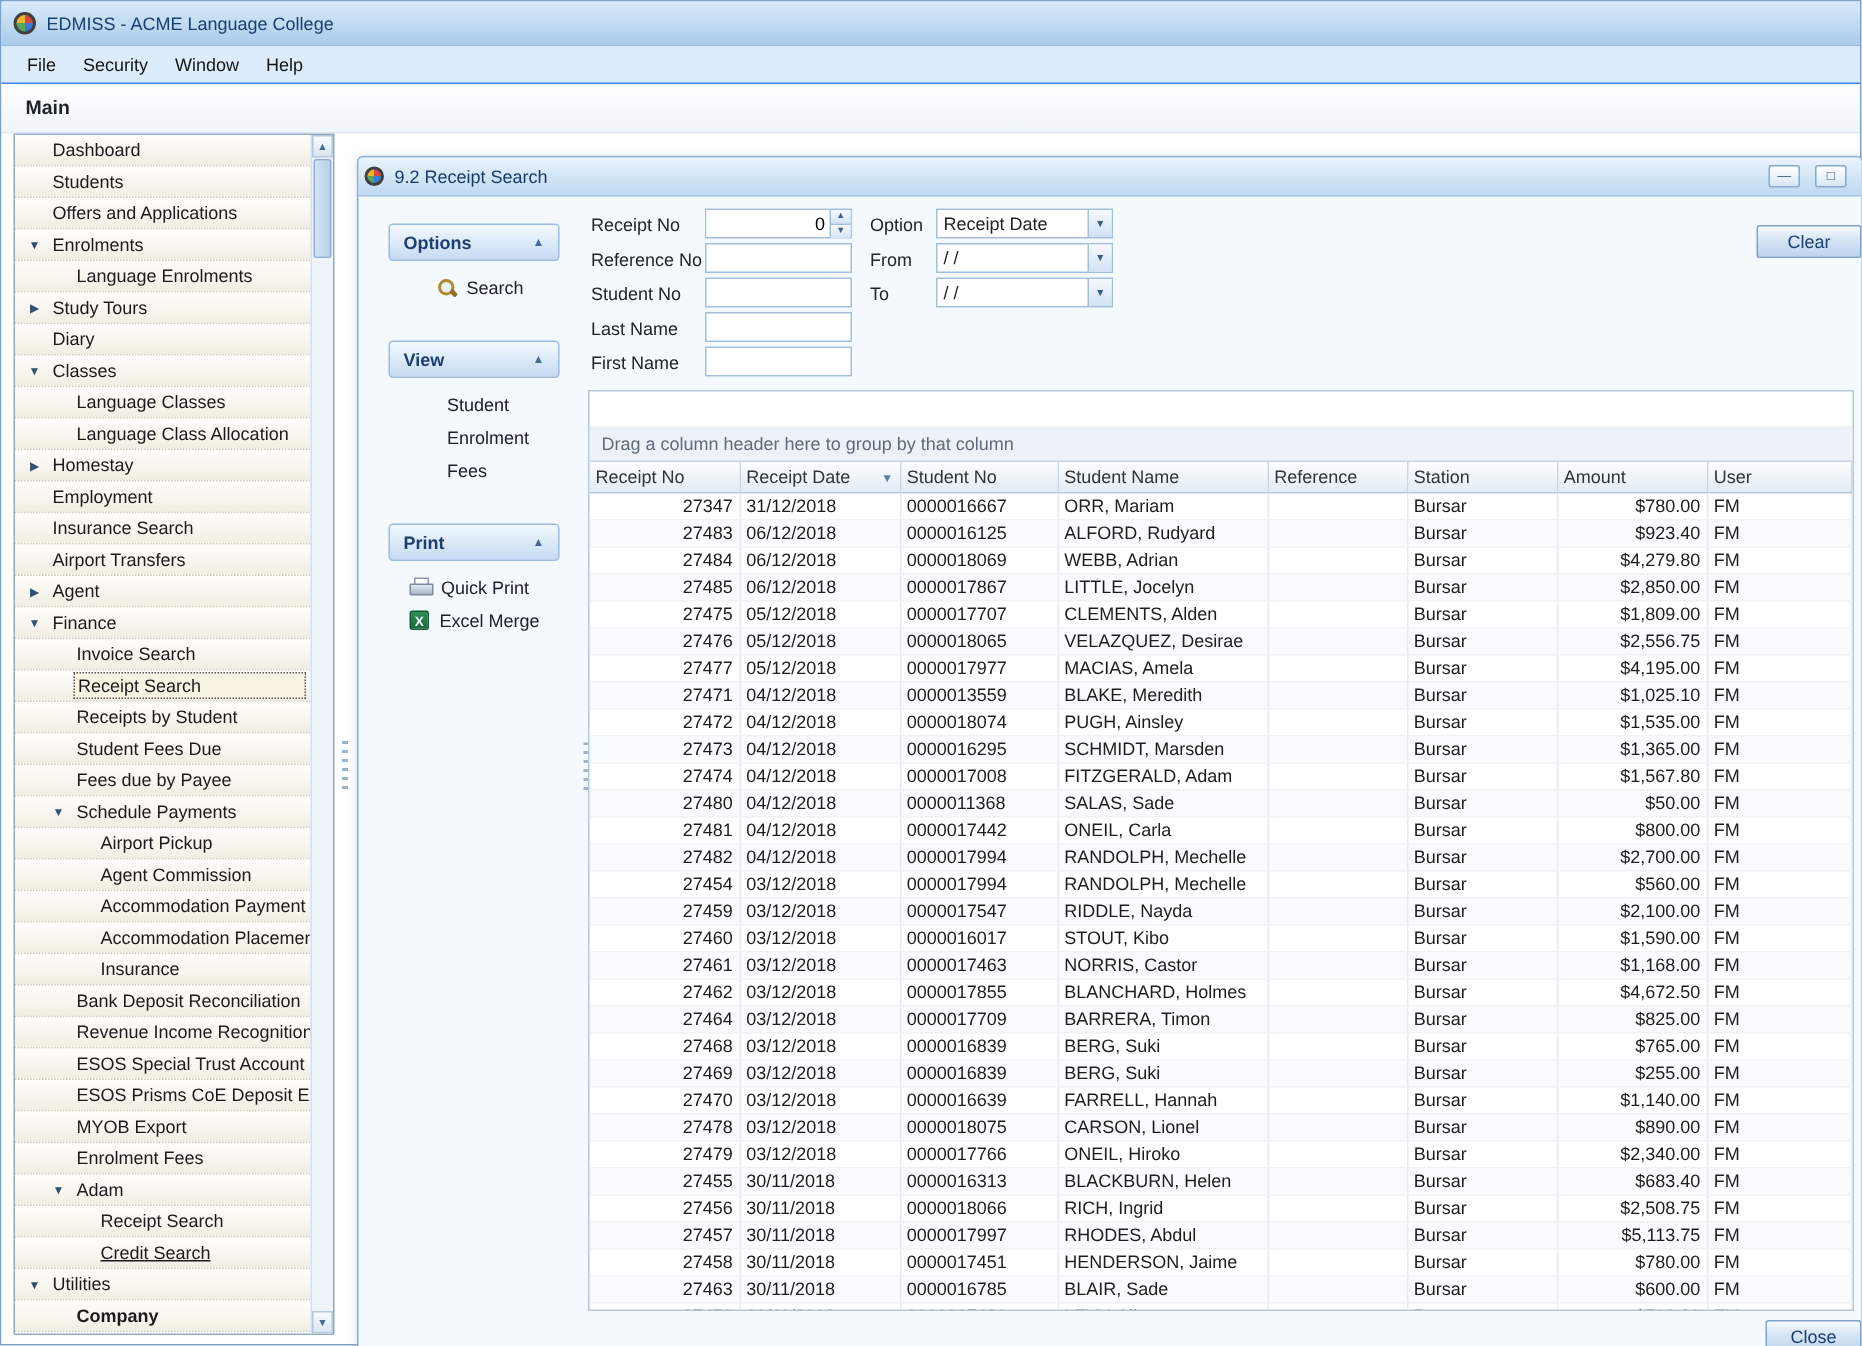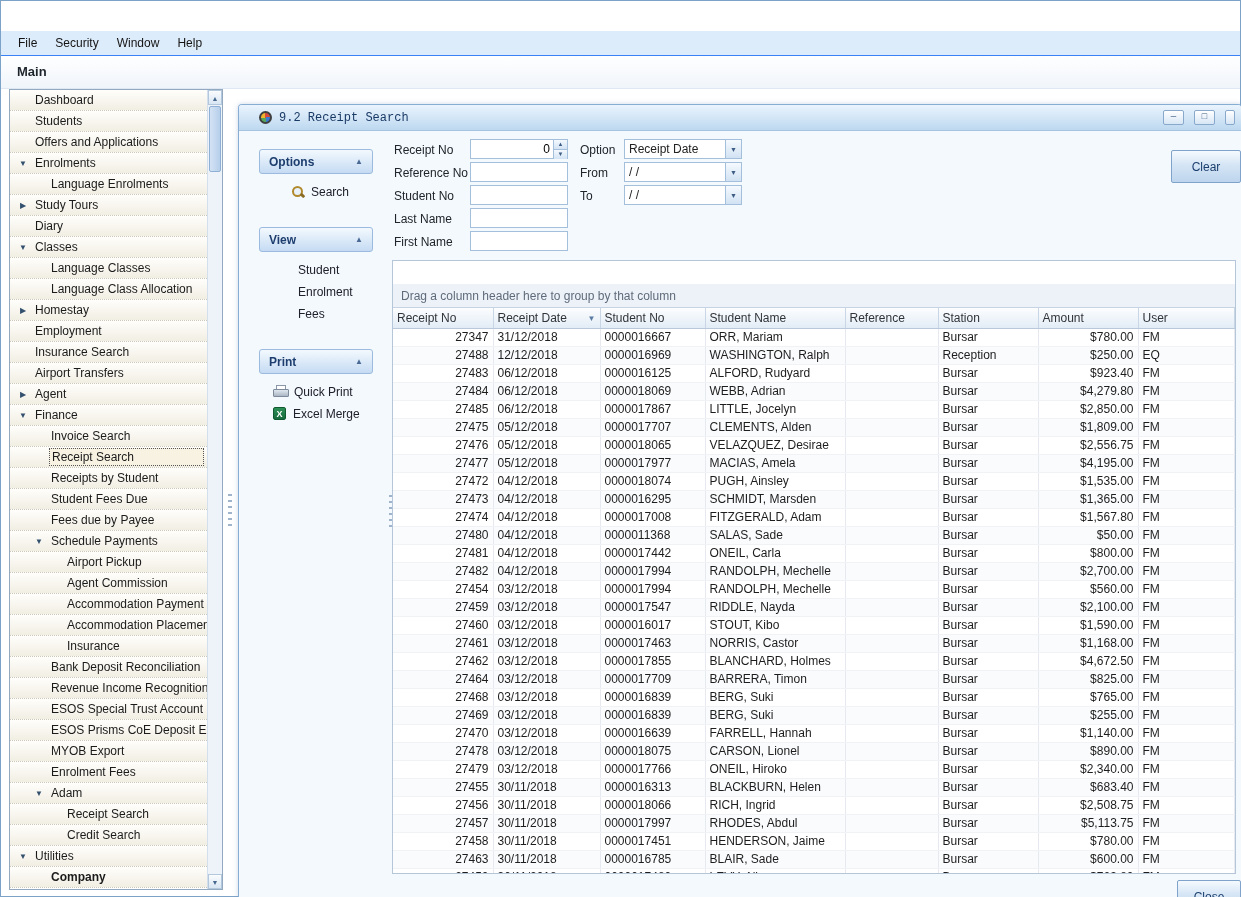--- a/index.html
+++ b/index.html
@@ -50,21 +50,21 @@
   .vsplitter { position:absolute; left:222px; top:0; width:15px; bottom:0; }
   .vsplitter .grip { position:absolute; left:5px; top:405px; width:4px; height:34px;
     background:repeating-linear-gradient(#9fb4cb 0 2px, transparent 2px 6px); }
 
   
   .mdi { position:absolute; left:237px; top:15px; width:1004px; height:794px;
     border:1px solid #88add3; border-bottom:0; border-radius:4px 4px 0 0;
     background:#f4f9fe; overflow:hidden; box-shadow:0 0 5px rgba(110,145,185,.35); }
   .mdi-titlebar { position:absolute; left:0; top:0; right:0; height:26px;
     background:linear-gradient(#eaf4fd,#bdd8f0); border-bottom:1px solid #a5c4e2;
-    display:flex; align-items:center; padding:0 20px; gap:7px; color:#1a3a66;font-family:Liberation Mono, monospace; }
+    display:flex; align-items:center; padding:0 4px; gap:7px; color:#1a3a66; }
   .win-btns { margin-left:auto; display:flex; gap:10px; align-items:center; }
   .win-btn { width:21px; height:15px; border:1px solid #89a9cc; border-radius:2px;
     background:linear-gradient(#ffffff,#d7e6f5); font-size:9px; line-height:13px; text-align:center; color:#3c5a7e; }
   .win-btn.sliver { width:10px; margin-right:-14px; }
 
   
   .toolpanel { position:absolute; left:16px; top:36px; width:128px; bottom:0; }
   .group-header { position:absolute; left:4px; width:114px; height:25px;
     border:1px solid #9cbade; border-radius:3px;
     background:linear-gradient(#f3f9fe,#c5dbf3); display:flex; align-items:center;
@@ -102,21 +102,21 @@
   .spinner span { flex:1; font-size:6px; line-height:9px; text-align:center; color:#3d5d85;
     background:linear-gradient(#f4f9fe,#d3e3f4); }
   .spinner span + span { border-top:1px solid #a4bfdc; }
   .combo { position:absolute; width:118px; height:20px; border:1px solid #a4bfdc; background:#fff;
     display:flex; align-items:stretch; }
   .combo-text { flex:1; padding:2px 4px; color:#222; overflow:hidden; white-space:nowrap; }
   .combo-btn { width:16px; border-left:1px solid #a4bfdc;
     background:linear-gradient(#f5fafe,#d2e2f3); font-size:7px; color:#3d5d85;
     display:flex; align-items:center; justify-content:center; }
 
-  .btn { position:absolute; height:33px; border:1px solid #7fa3cb; border-radius:2px;
+  .btn { position:absolute; height:22px; border:1px solid #7fa3cb; border-radius:2px;
     background:linear-gradient(#f5fafe,#d5e5f5 45%,#bdd5ed); color:#1c3f6e;
     font:12px "Liberation Sans", sans-serif; }
   .clear-btn { top:45px; right:0px; width:70px; }
   .close-btn { top:775px; right:0px; width:64px; }
 
   
   .gridwrap { position:absolute; left:153px; top:155px; width:844px; height:614px;
     border:1px solid #b5c6d9; background:#fff; overflow:hidden; }
   .groupbar { height:24px; background:#edf2f9; border-bottom:1px solid #c6d3e2;
     color:#5f6b7a; display:flex; align-items:center; padding:0 8px;margin-top:23px; }
@@ -135,20 +135,24 @@
   th:nth-child(4), td:nth-child(4) { width:140px; }
   th:nth-child(5), td:nth-child(5) { width:93px; }
   th:nth-child(6), td:nth-child(6) { width:100px; }
   th:nth-child(7), td:nth-child(7) { width:100px; }
 </style>
 </head>
 <body>
 
 <div class="app">
 
+  <div class="titlebar">
+    <span class="app-icon"></span>
+    <span>EDMISS - ACME Language College</span>
+  </div>
 
   <div class="menubar">
       <span class="menu-item">File</span>
       <span class="menu-item">Security</span>
       <span class="menu-item">Window</span>
       <span class="menu-item">Help</span>
     </div>
 
   <div class="tabstrip">
     <span class="tab-main">Main</span>
@@ -291,21 +295,21 @@
             <span class="tree-label">Enrolment Fees</span>
           </div>
           <div class="tree-item" style="padding-left: 22px;">
             <span class="tree-arrow">▼</span>
             <span class="tree-label">Adam</span>
           </div>
           <div class="tree-item" style="padding-left: 38px;">
             <span class="tree-arrow"></span>
             <span class="tree-label">Receipt Search</span>
           </div>
-          <div class="tree-item" style="padding-left: 38px;">
+          <div class="tree-item" style="padding-left: 38px; text-decoration: underline;">
             <span class="tree-arrow"></span>
             <span class="tree-label">Credit Search</span>
           </div>
           <div class="tree-item" style="padding-left: 6px;">
             <span class="tree-arrow">▼</span>
             <span class="tree-label">Utilities</span>
           </div>
           <div class="tree-item" style="padding-left: 22px; font-weight: bold;">
             <span class="tree-arrow"></span>
             <span class="tree-label">Company</span>
@@ -432,30 +436,20 @@
                 <td class="num">27347</td>
                 <td>31/12/2018</td>
                 <td>0000016667</td>
                 <td>ORR, Mariam</td>
                 <td></td>
                 <td>Bursar</td>
                 <td class="num">$780.00</td>
                 <td>FM</td>
               </tr>
               <tr>
-                <td class="num">27488</td>
-                <td>12/12/2018</td>
-                <td>0000016969</td>
-                <td>WASHINGTON, Ralph</td>
-                <td></td>
-                <td>Reception</td>
-                <td class="num">$250.00</td>
-                <td>EQ</td>
-              </tr>
-              <tr>
                 <td class="num">27483</td>
                 <td>06/12/2018</td>
                 <td>0000016125</td>
                 <td>ALFORD, Rudyard</td>
                 <td></td>
                 <td>Bursar</td>
                 <td class="num">$923.40</td>
                 <td>FM</td>
               </tr>
               <tr>
@@ -502,20 +496,30 @@
                 <td class="num">27477</td>
                 <td>05/12/2018</td>
                 <td>0000017977</td>
                 <td>MACIAS, Amela</td>
                 <td></td>
                 <td>Bursar</td>
                 <td class="num">$4,195.00</td>
                 <td>FM</td>
               </tr>
               <tr>
+                <td class="num">27471</td>
+                <td>04/12/2018</td>
+                <td>0000013559</td>
+                <td>BLAKE, Meredith</td>
+                <td></td>
+                <td>Bursar</td>
+                <td class="num">$1,025.10</td>
+                <td>FM</td>
+              </tr>
+              <tr>
                 <td class="num">27472</td>
                 <td>04/12/2018</td>
                 <td>0000018074</td>
                 <td>PUGH, Ainsley</td>
                 <td></td>
                 <td>Bursar</td>
                 <td class="num">$1,535.00</td>
                 <td>FM</td>
               </tr>
               <tr>

